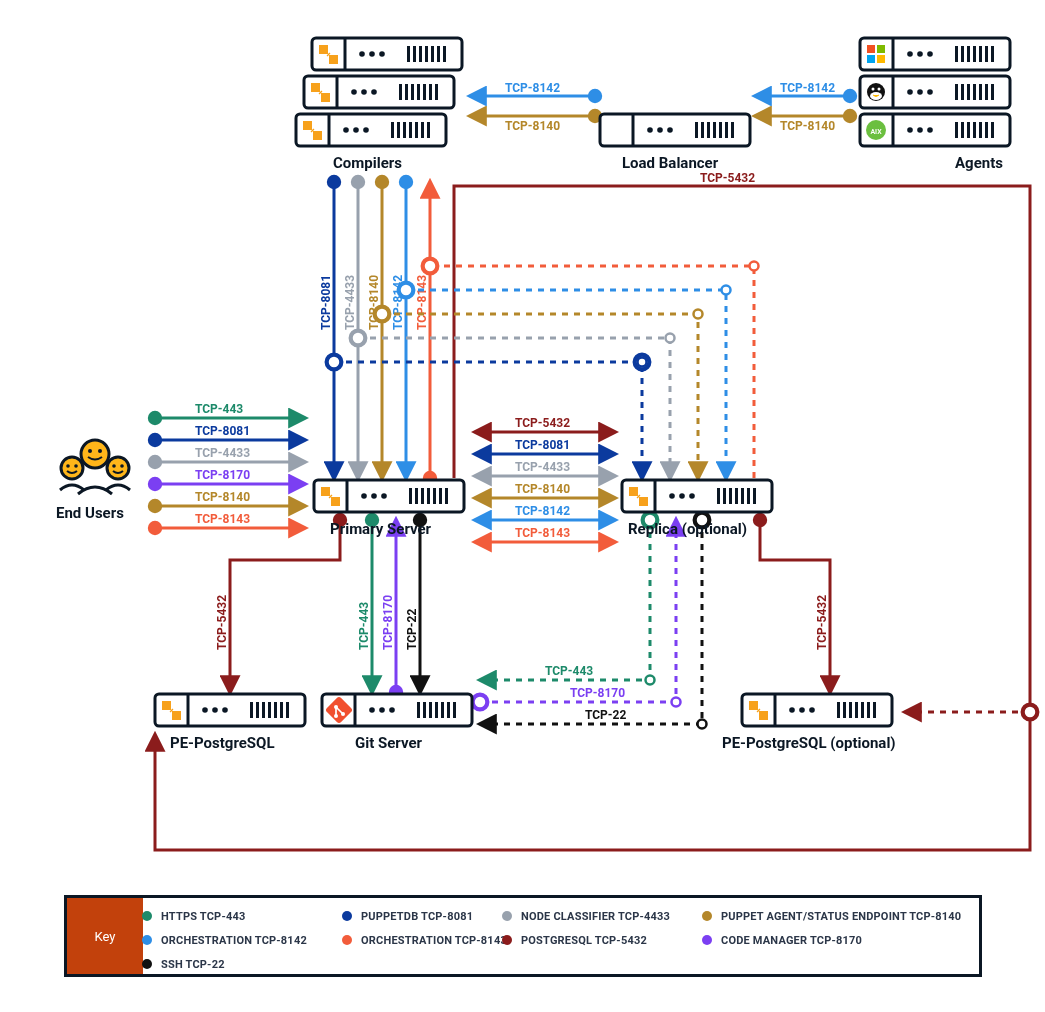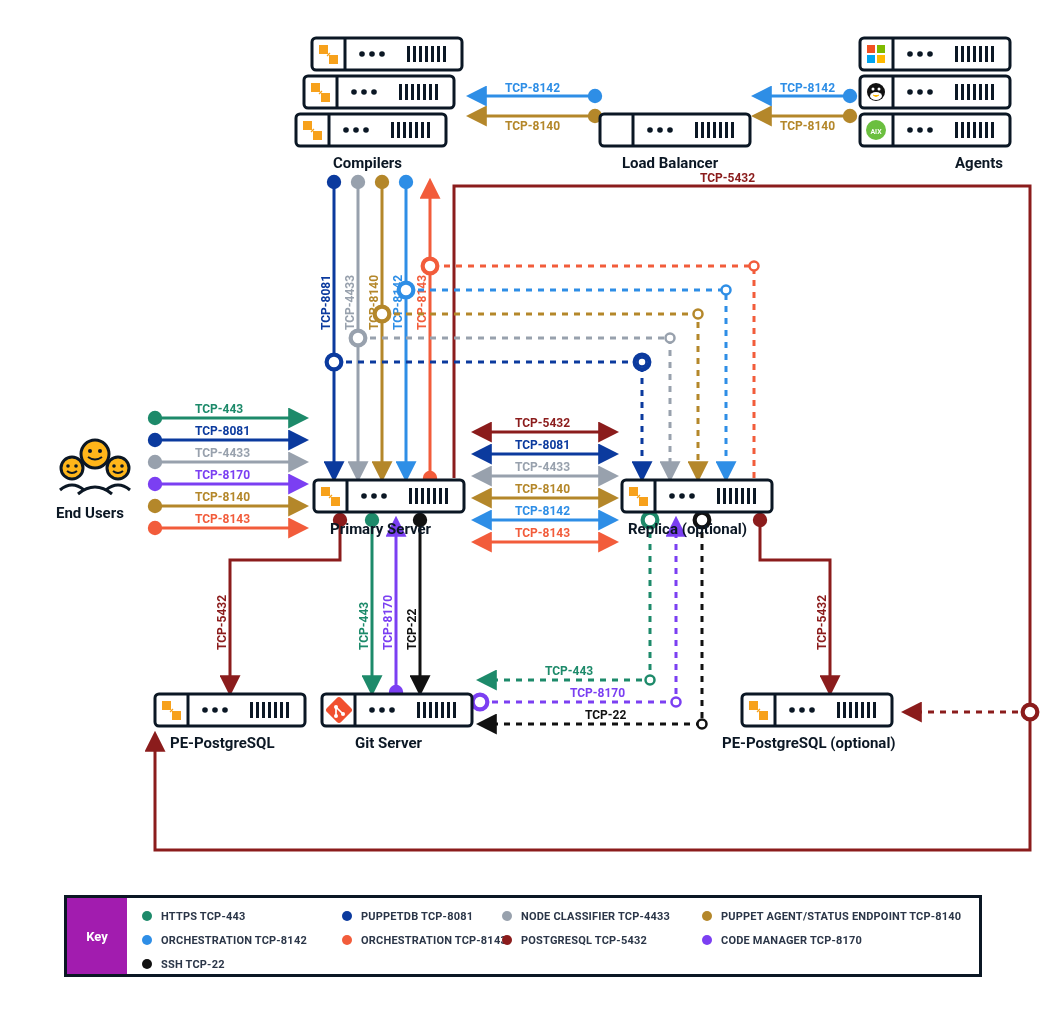--- a/index.html
+++ b/index.html
@@ -5,22 +5,22 @@
   body { margin: 0; font-family: -apple-system, BlinkMacSystemFont, "Segoe UI", Roboto, "Helvetica Neue", Arial, sans-serif; background: #fff; }
   #root { width: 1045px; height: 1012px; position: relative; }
   svg { position: absolute; top: 0; left: 0; }
   text { font-weight: 600; }
   .nodelabel { font-size: 15px; fill: #0b1724; font-weight: 700; }
   .portlabel { font-size: 12px; font-weight: 700; }
   .keylabel { font-size: 11px; font-weight: 700; fill: #2b3648; letter-spacing: .2px; }
 
   .key-box { position: absolute; left: 64px; top: 895px; width: 918px; height: 82px;
              border: 3px solid #0b1724; background: #fff; box-sizing: border-box; }
-  .key-tab { position: absolute; left: 0; top: 0; width: 60px; height: 76px;
-             background: #a21caf; color: #fff; display: flex; align-items: center; justify-content: center; font-weight: 700; font-size: 13px; }
+  .key-tab { position: absolute; left: 0; top: 0; width: 76px; height: 76px;
+             background: #c2410c; color: #fff; display: flex; align-items: center; justify-content: center; font-weight: 400; font-size: 13px; }
 </style>
 </head>
 <body>
 
 <div id="root">
 <svg width="1045" height="1012" viewBox="0 0 1045 1012">
   <defs>
 
     <marker id="ah-https" viewBox="0 0 10 10" refX="8" refY="5" markerWidth="7" markerHeight="7" orient="auto-start-reverse">
           <path d="M0 0 L10 5 L0 10 z" fill="#1d8a6a"></path>

